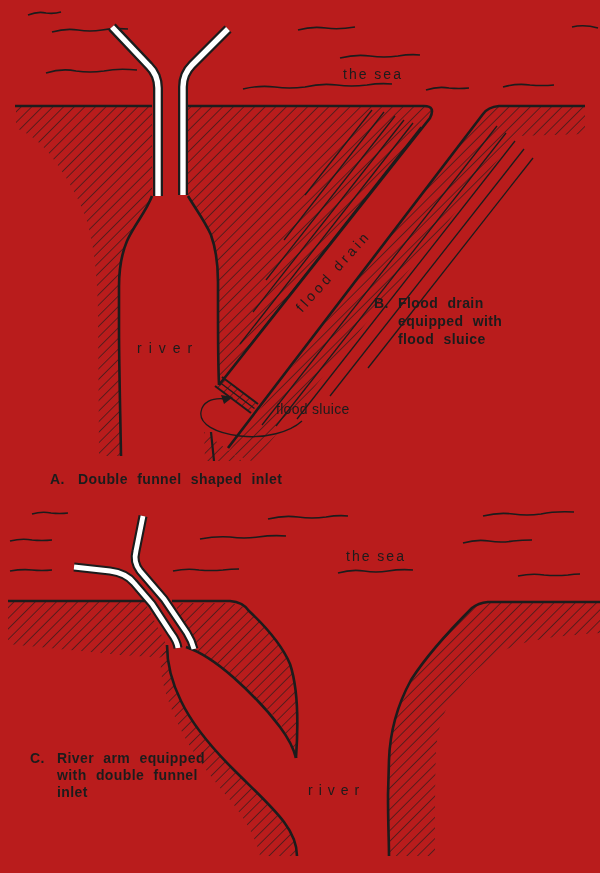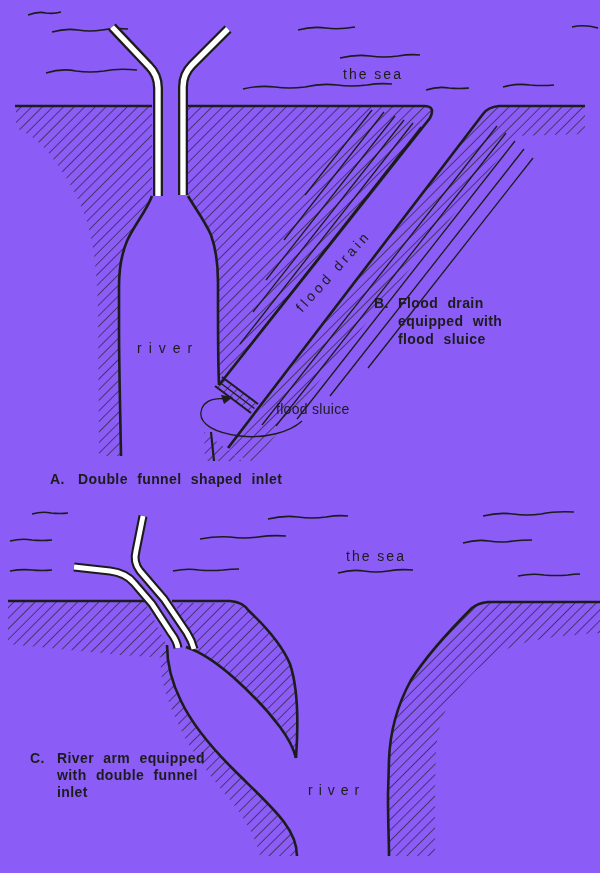--- a/index.html
+++ b/index.html
@@ -1,17 +1,17 @@
 <!DOCTYPE html>
 <html><head>
 <meta charset="utf-8">
 <style>
   html,body{margin:0;padding:0;background:#ffffff;}
   .page{
-    width:600px;height:873px;background:#8b5cf6;position:relative;
+    width:600px;height:873px;background:#b91c1c;position:relative;
     font-family:"Liberation Sans", sans-serif;
   }
   svg{display:block;}
   text{fill:#1c1c1c;}
   .lbl{font-size:14px;font-weight:400;}
   .cap{font-size:14px;font-weight:700;word-spacing:5px;letter-spacing:.4px;}
   .ink{stroke:#1c1c1c;fill:none;}
 </style>
 </head>
 <body>

